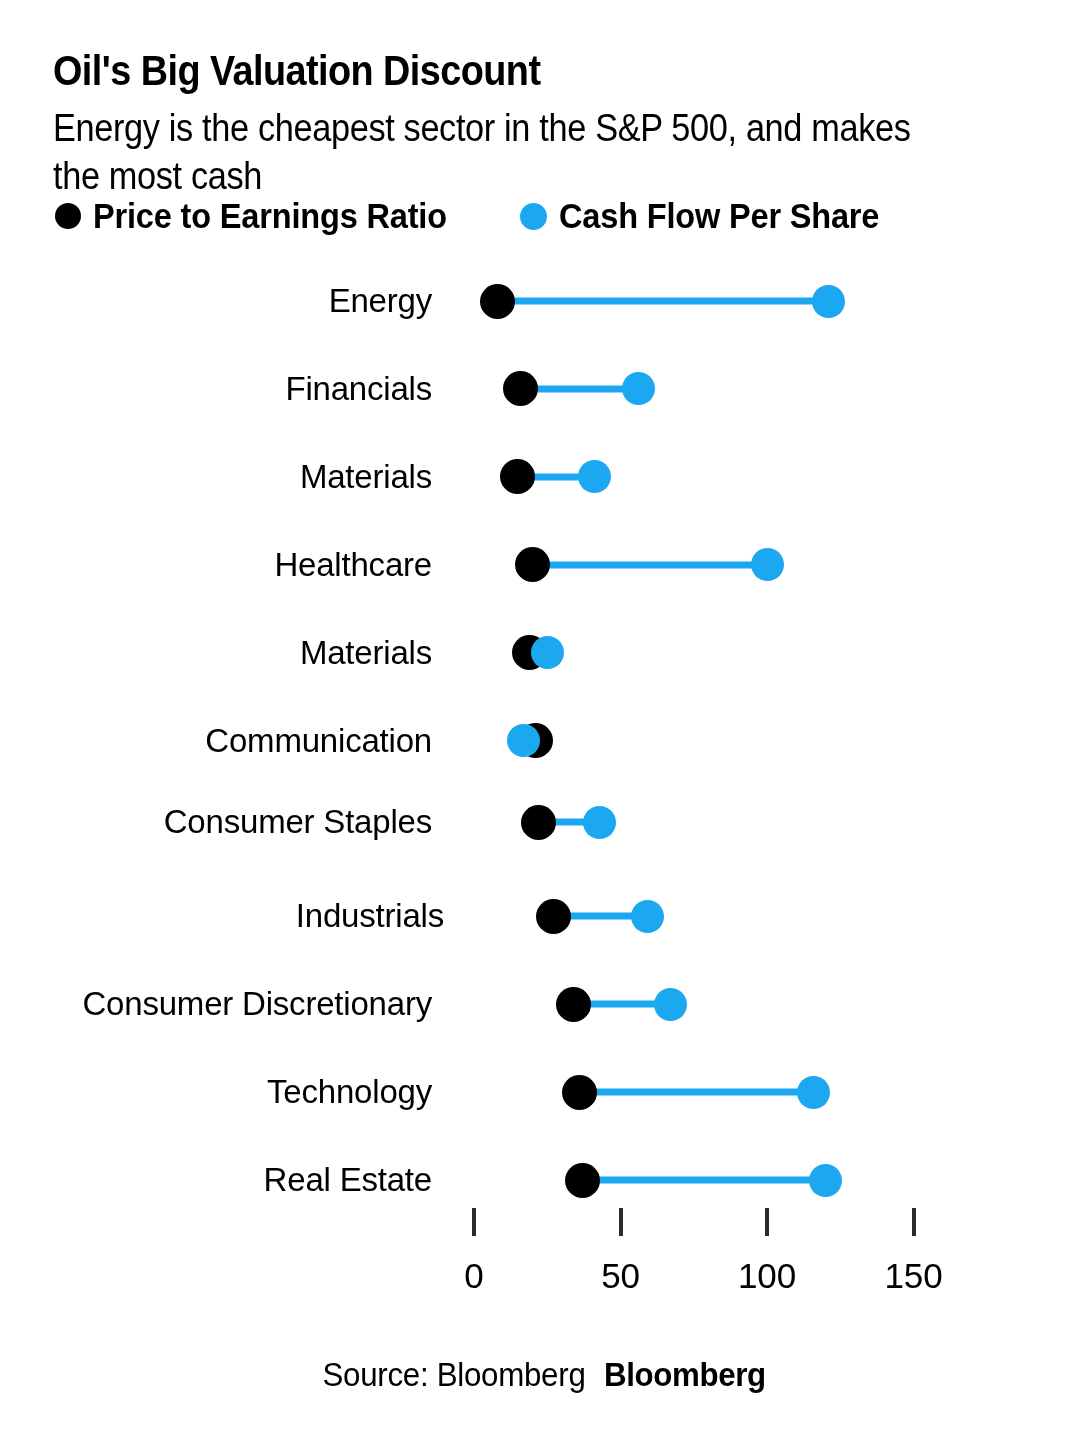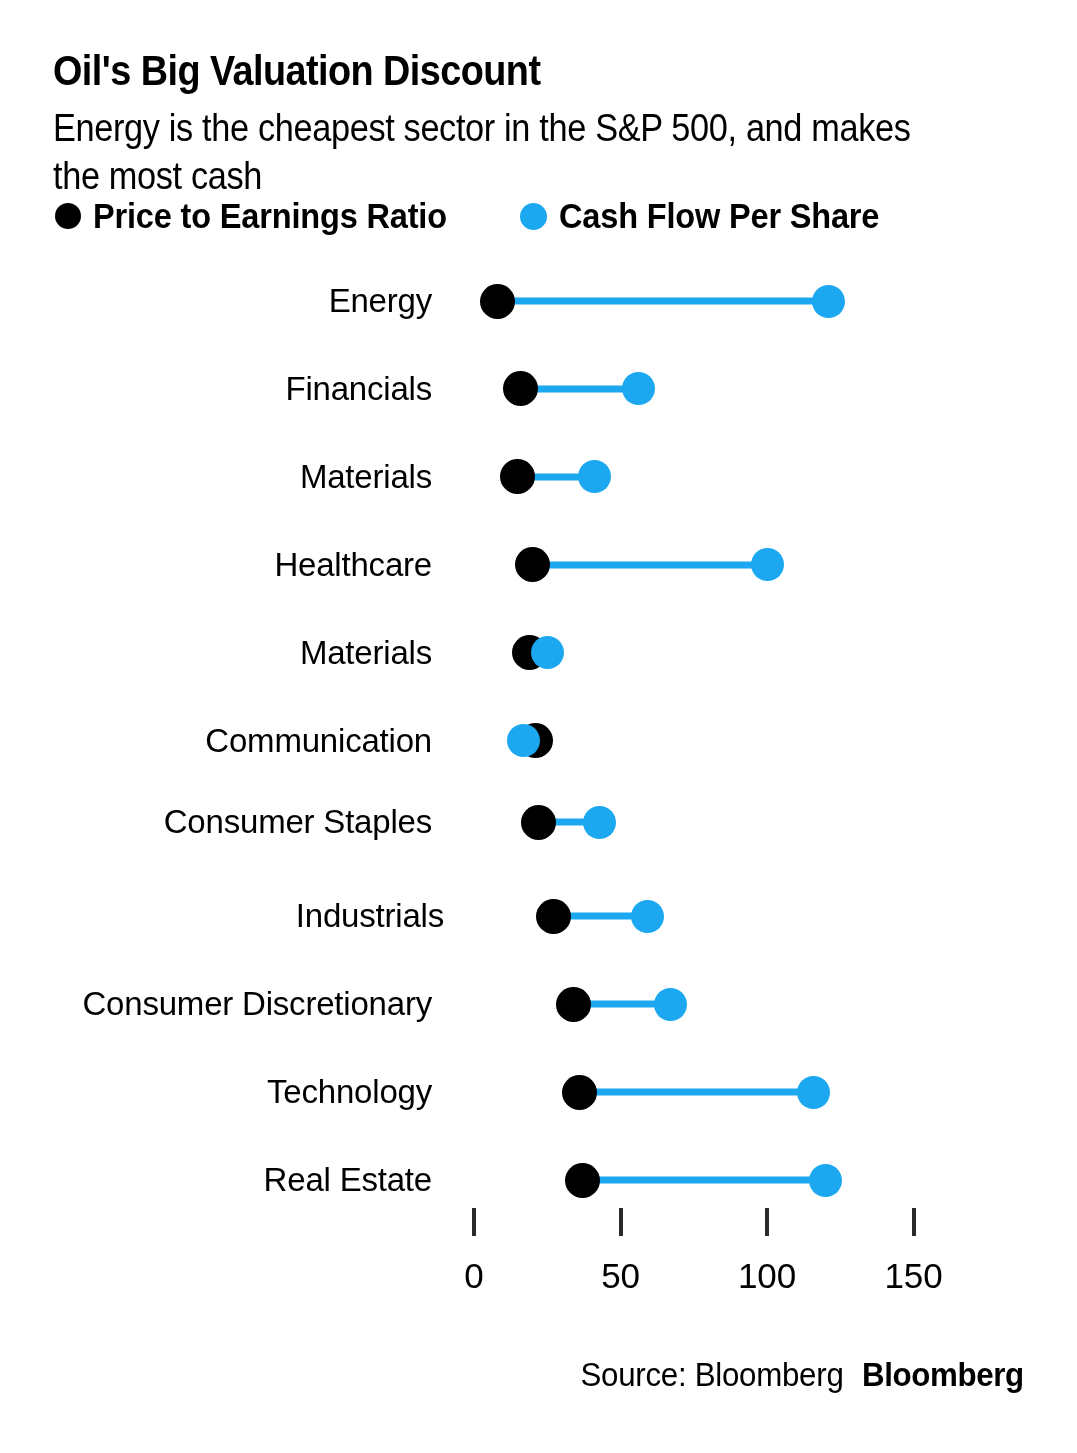--- a/index.html
+++ b/index.html
@@ -60,21 +60,21 @@
   
   .axis{position:absolute;left:0;top:1208px;width:1077px;height:100px;}
   .tick{position:absolute;top:0;width:4px;height:28px;background:#2b2b2b;margin-left:-2px;}
   .tick-label{
     position:absolute;top:48px;font-size:35px;letter-spacing:-0.2px;
     transform:translateX(-50%);white-space:nowrap;
   }
 
   
   .footer{position:absolute;left:53px;right:46px;top:1355px;display:flex;
-          align-items:baseline;justify-content:flex-end;}
+          align-items:baseline;justify-content:center;}
   .source{font-size:34px;letter-spacing:-0.3px;transform:scaleX(0.92);transform-origin:left baseline;}
   .brand{font-size:34px;font-weight:bold;letter-spacing:-0.4px;transform:scaleX(0.92);transform-origin:right baseline;}
 </style>
 </head>
 <body>
 
 <div class="chart-root">
 
   <div class="header">
     <h1 class="title">Oil's Big Valuation Discount</h1>

